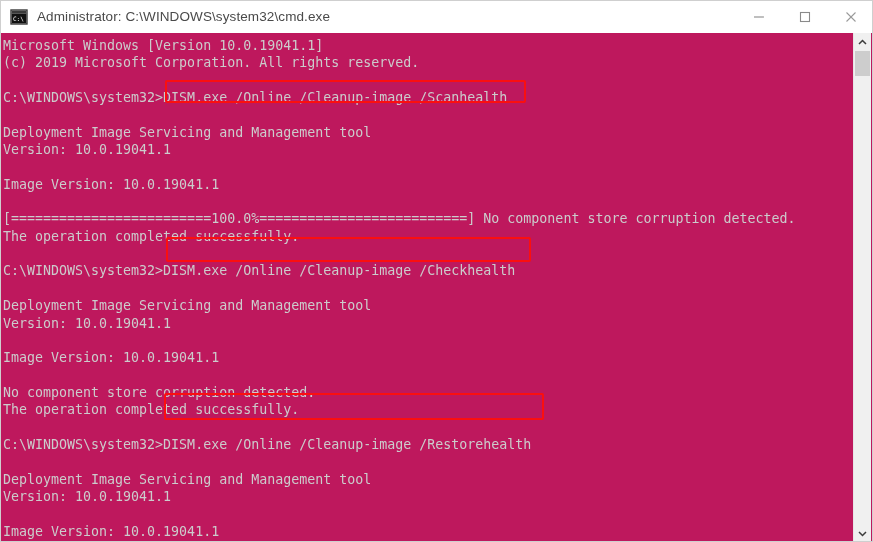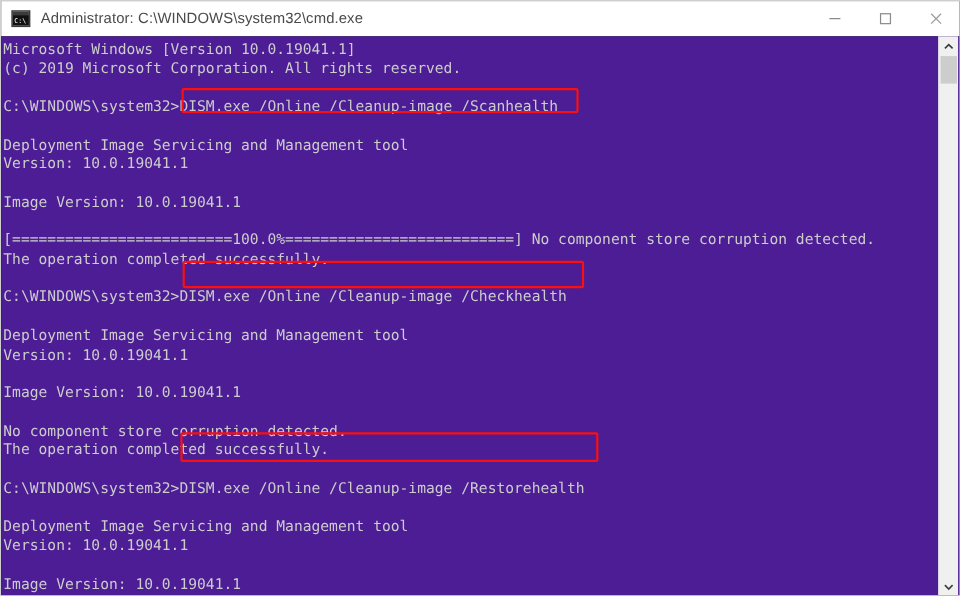--- a/index.html
+++ b/index.html
@@ -69,21 +69,21 @@
   }
   .win-btn svg { display: block; }
 
   
   .console {
     position: absolute;
     top: 32px;
     left: 0;
     width: 873px;
     height: 509px;
-    background: #4c1d95;
+    background: #be185d;
     overflow: hidden;
   }
   .term {
     position: absolute;
     top: 0;
     left: 2px;
     width: 845px;
     padding-top: 4px;
     font-family: "DejaVu Sans Mono", "Liberation Mono", monospace;
     font-size: 13.3px;

